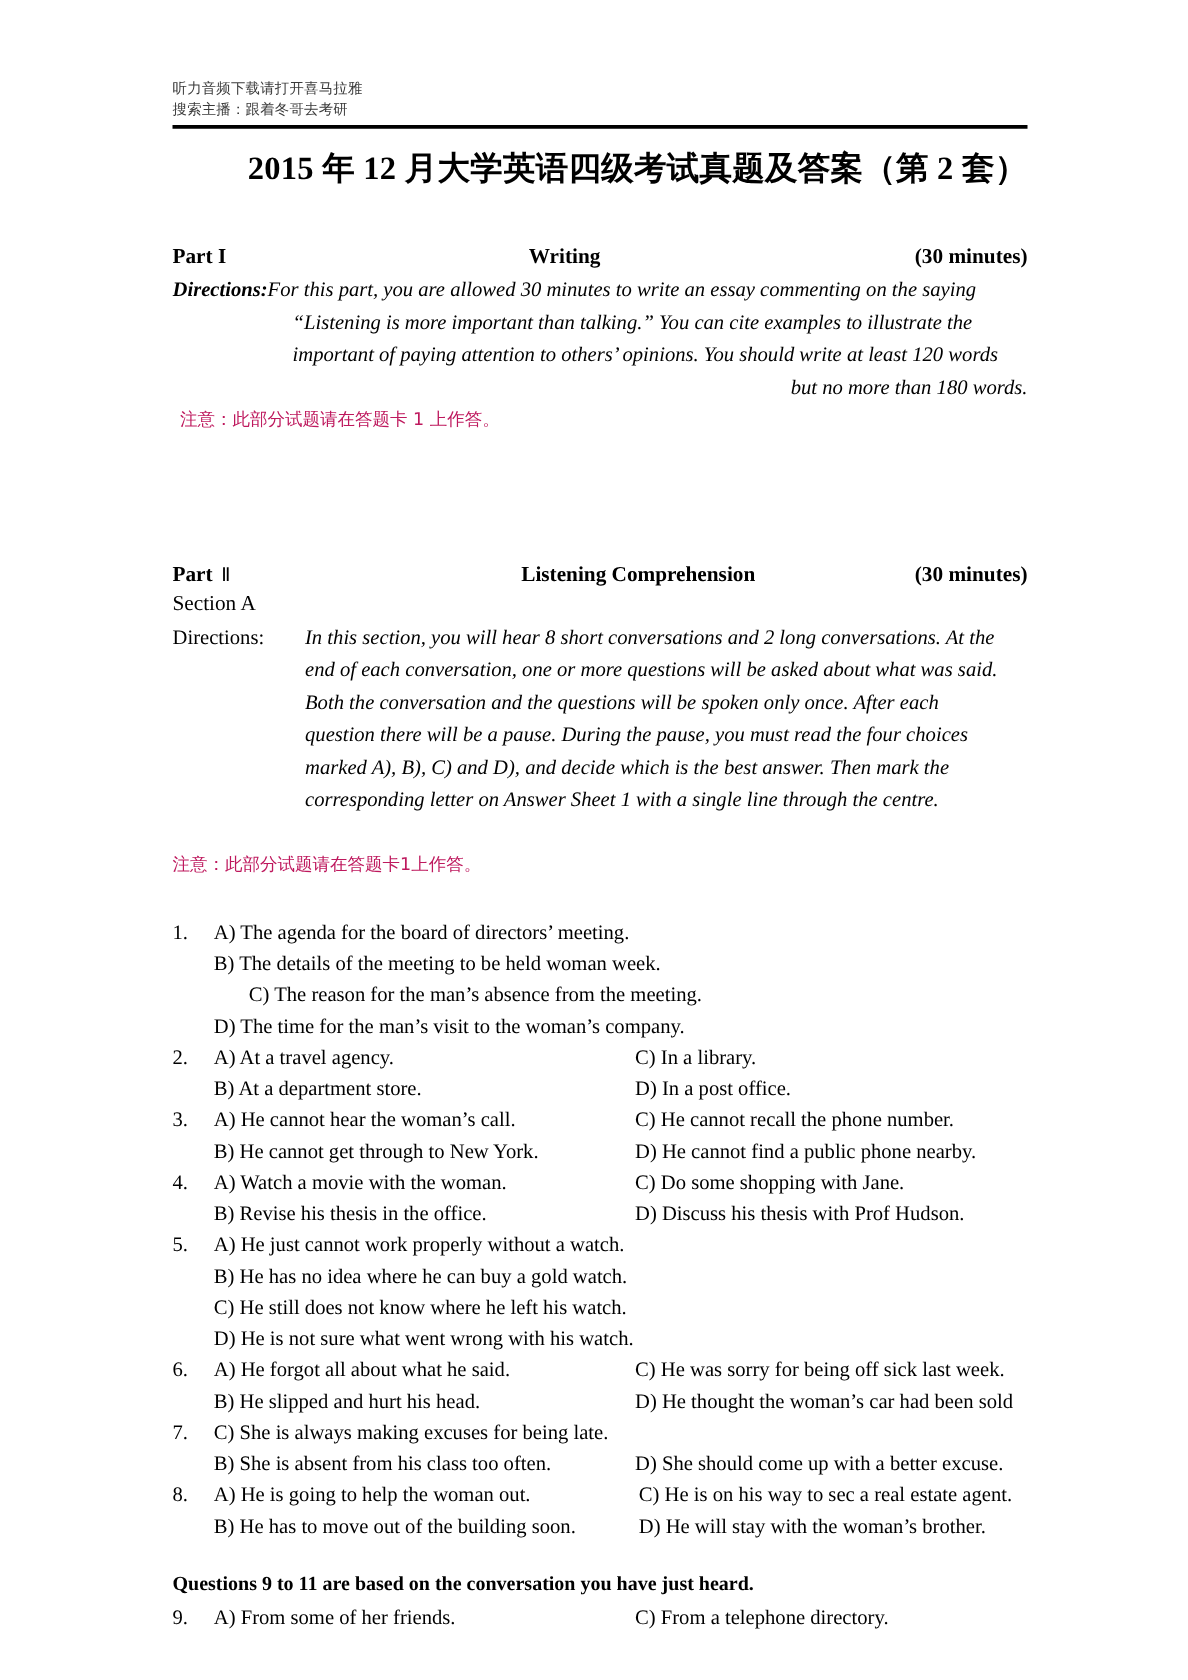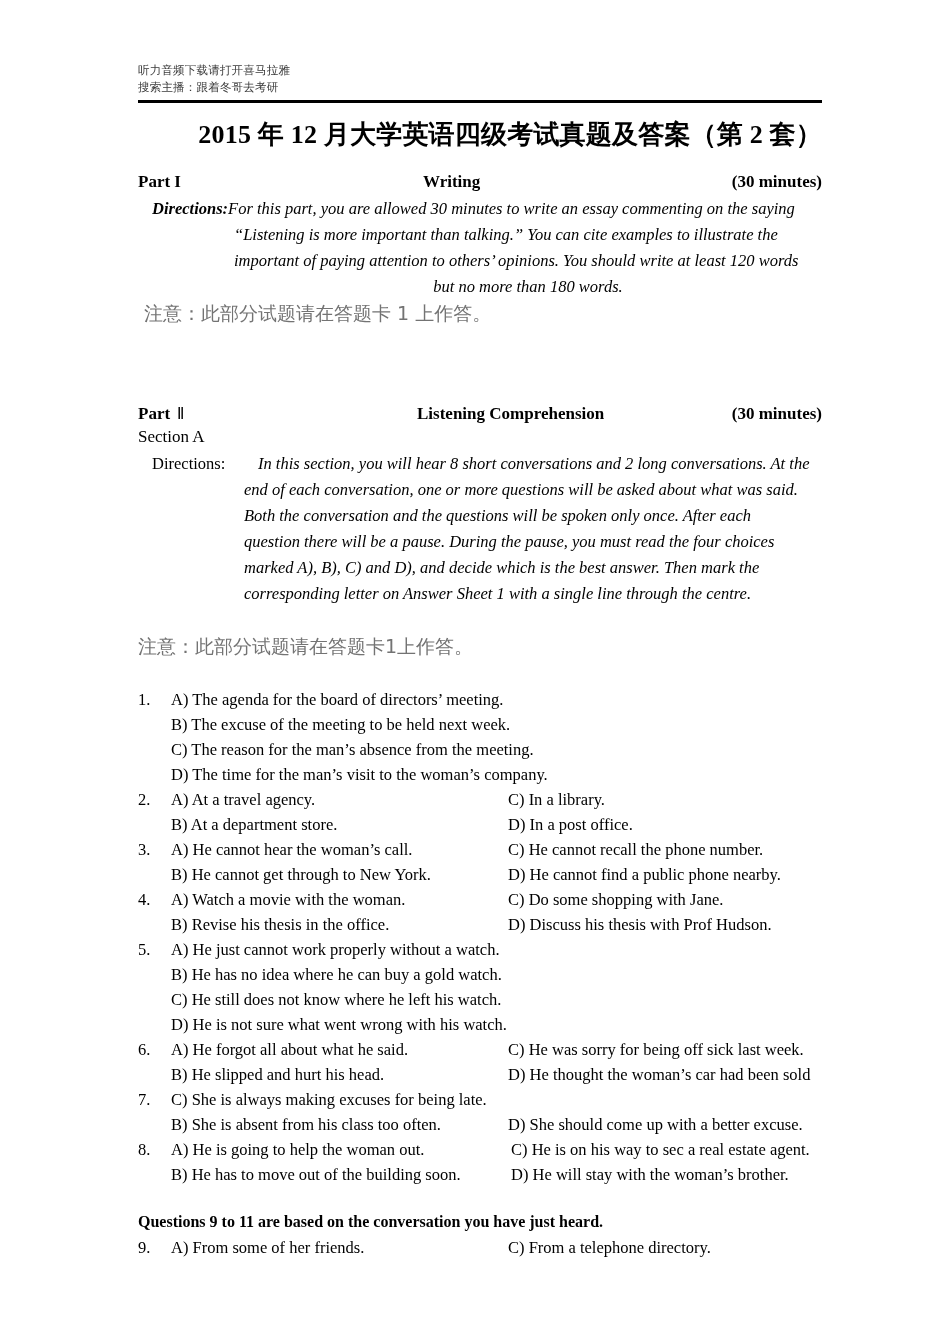--- a/index.html
+++ b/index.html
@@ -58,21 +58,21 @@
   }
 
   
   .part-row {
     display: flex;
     align-items: baseline;
     font-size: 17px;
     font-weight: bold;
     margin-top: 22px;
   }
-  .part-row .pr-left   { width: 285px; flex: 0 0 285px; }
+  .part-row .pr-left   { width: 285px; flex: 0 0 285px; margin-top: 23px; }
   .part-row .pr-center { flex: 1 1 auto; text-align: left; }
   .part-row .pr-right  { flex: 0 0 auto; margin-left: auto; }
 
   .rn {
     font-weight: normal;
     font-family: "DejaVu Sans", "Liberation Sans", sans-serif;
     font-size: 15px;
     padding-left: 7px;
   }
 
@@ -99,38 +99,37 @@
   .dir-body {
     font-style: italic;
     text-align: justify;
   }
   
   .lead-float {
     float: left;
   }
   .dir-wrap {
     overflow: hidden;
-    margin-left: 14px;
   }
   .dir-ind-1 {
     padding-left: 96px;
     font-style: italic;
     text-align: justify;
   }
   .dir-ind-2 {
     padding-left: 106px;
     font-style: italic;
     text-align: justify;
   }
 
   .note-cn {
     font-family: "DejaVu Sans", "Liberation Sans", sans-serif;
-    font-size: 19px;
+    font-size: 14px;
     line-height: 26px;
-    color: #737373;
+    color: #be185d;
   }
   .note-ind { padding-left: 6px; }
 
   .spacer-lg { height: 56px; }
   .spacer-md { height: 26px; }
 
   
   .qlist { margin-top: 2px; }
   .qgroup { margin-bottom: 0px; }
   .qrow {
@@ -186,21 +185,21 @@
     <div class="dir-block">
       <div class="dir-wrap">
         <span class="dir-lead lead-float">Directions:</span>
         <span class="dir-body" style="display:block; padding-left:6px;">For this part, you are allowed 30 minutes to write an essay commenting on the saying</span>
       </div>
       <div class="dir-ind-1">
         <span class="b">“Listening is more important than talking.”</span>
         <span>You can cite examples to illustrate the</span>
       </div>
       <div class="dir-ind-1">important of paying attention to others’ opinions. You should write at least 120 words</div>
-      <div class="dir-ind-1" style="text-align:center;">but no more than 180 words.</div>
+      <div class="dir-ind-1" style="text-align:right;">but no more than 180 words.</div>
       <div class="note-cn note-ind">注意：此部分试题请在答题卡 1 上作答。</div>
     </div>
 
     <div class="spacer-lg"></div>
 
     <div class="part-row">
       <span class="pr-left"><span>Part</span><span class="rn">Ⅱ</span></span>
       <span class="pr-center" style="margin-left:-6px;">Listening Comprehension</span>
       <span class="pr-right">(30 minutes)</span>
     </div>
@@ -229,25 +228,25 @@
     <div class="spacer-md"></div>
 
     <div class="qlist" id="question-list">
         <div class="qgroup">
           <div class="qrow">
             <span class="qnum">1.</span>
             <span class="qa" style="flex: 1 1 auto; width: auto;">A) The agenda for the board of directors’ meeting.</span>
           </div>
           <div class="qrow">
             <span class="qnum"></span>
-            <span class="qa" style="flex: 1 1 auto; width: auto;">B) The excuse of the meeting to be held next week.</span>
-          </div>
-          <div class="qrow">
-            <span class="qnum"></span>
-            <span class="qa" style="flex: 1 1 auto; width: auto;">C) The reason for the man’s absence from the meeting.</span>
+            <span class="qa" style="flex: 1 1 auto; width: auto;">B) The details of the meeting to be held woman week.</span>
+          </div>
+          <div class="qrow">
+            <span class="qnum"></span>
+            <span class="qa" style="flex: 1 1 auto; width: auto; margin-left: 28px;">C) The reason for the man’s absence from the meeting.</span>
           </div>
           <div class="qrow">
             <span class="qnum"></span>
             <span class="qa" style="flex: 1 1 auto; width: auto;">D) The time for the man’s visit to the woman’s company.</span>
           </div>
         </div>
         <div class="qgroup">
           <div class="qrow">
             <span class="qnum">2.</span>
             <span class="qa">A) At a travel agency.</span>

